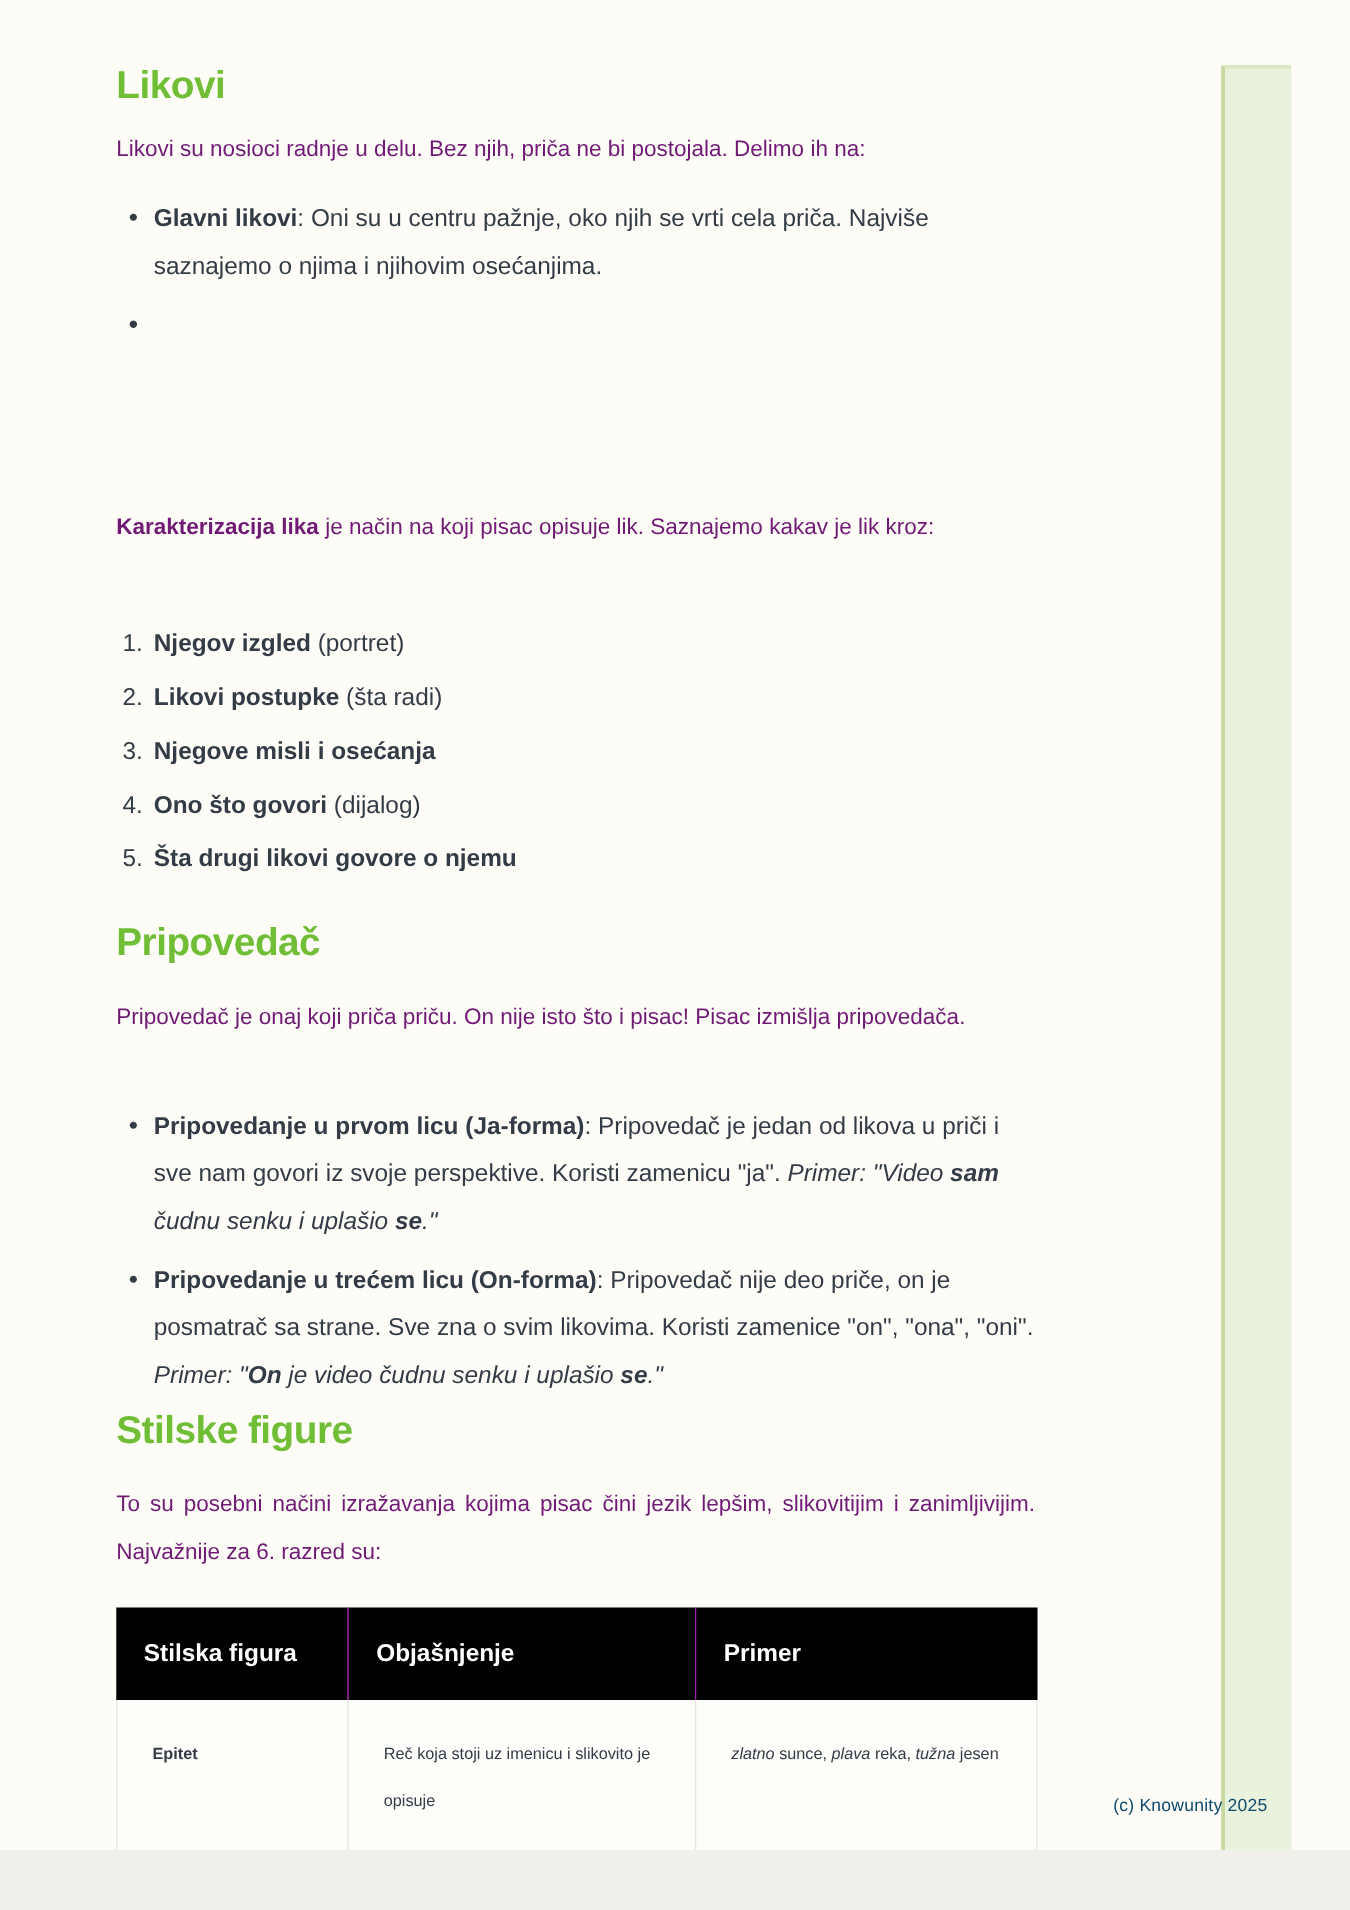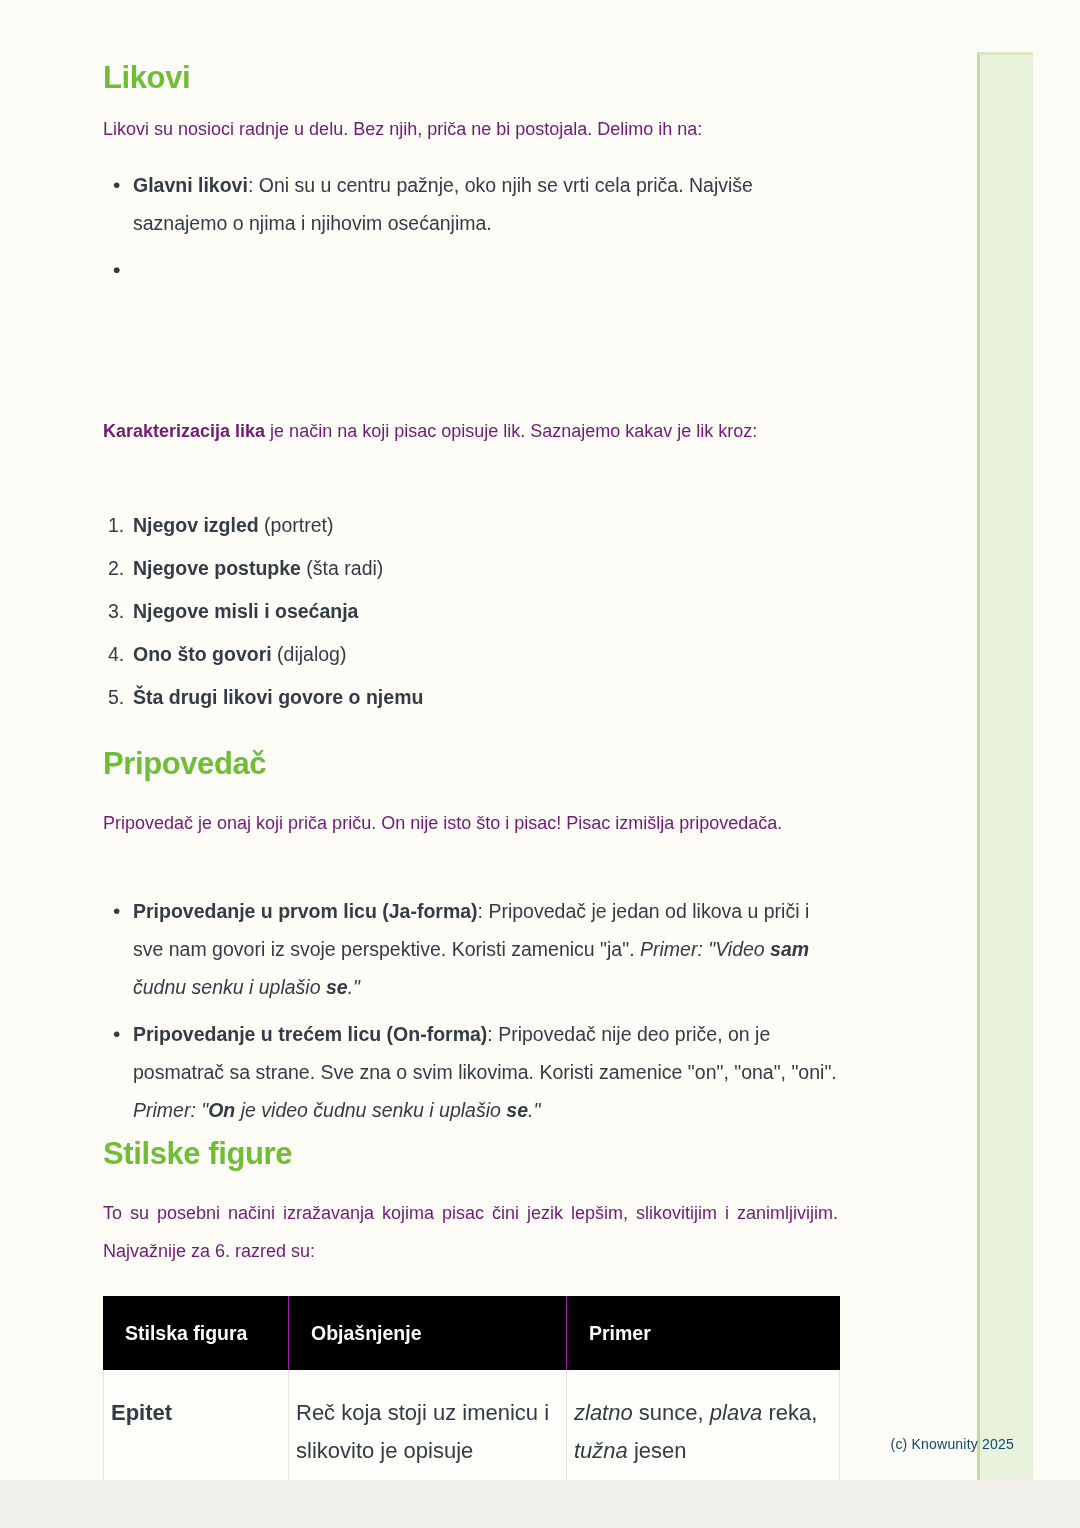--- a/index.html
+++ b/index.html
@@ -16,21 +16,21 @@
     background:#fdfcf7;overflow:hidden;
   }
   .side-strip{
     position:absolute;left:977px;top:52px;width:56px;height:1428px;
     background:#e9f2dc;
     border-left:3px solid #c7d99e;
     border-top:3px solid #dce7c2;
     box-sizing:border-box;
   }
   .content{position:absolute;left:93px;top:0;width:735px;}
-  .content > *{position:absolute;left:0;width:735px;margin:10px;}
+  .content > *{position:absolute;left:0;width:735px;margin:0;}
   h2.h{
     font-size:31px;font-weight:700;color:#6fbe35;
     line-height:36px;letter-spacing:-0.4px;
   }
   .p{
     font-size:18px;line-height:38px;color:#701a75;
   }
   .just{text-align:justify;}
   ul.lst{list-style:none;padding:0;}
   ul.lst li{
@@ -56,22 +56,22 @@
   table.tbl col.c3{width:274px;}
   table.tbl th{
     background:#000000;color:#ffffff;
     font-size:19.5px;font-weight:700;text-align:left;
     height:74px;padding:0 0 0 22px;vertical-align:middle;
     box-sizing:border-box;
   }
   table.tbl th + th{border-left:1px solid #a21caf;}
   table.tbl td{
     background:#fdfdfa;
-    font-size:22px;line-height:38px;vertical-align:top;
-    padding:24px 7px;height:160px;
+    font-size:13px;line-height:38px;vertical-align:top;
+    padding:24px 28px;height:160px;
     border-left:1px solid #e8e5df;
     box-sizing:border-box;
   }
   table.tbl td:last-child{border-right:1px solid #e8e5df;}
   .copyright{
     position:absolute;top:1436px;right:66px;
     font-size:14px;color:#0c4a6e;z-index:5;letter-spacing:0.2px;
   }
 </style>
 </head>
@@ -101,21 +101,21 @@
 
     <p class="p just" style="top:402px"><span class="b">Karakterizacija lika</span><span> je način na koji pisac opisuje lik. Saznajemo kakav je lik kroz:</span></p>
 
     <ol class="lst" style="top:496px">
       <li>
         <span class="marker marker-num">1.</span>
         <span><span class="b">Njegov izgled</span><span> (portret)</span></span>
       </li>
       <li>
         <span class="marker marker-num">2.</span>
-        <span><span class="b">Njegove postupke</span><span> (šta radi)</span></span>
+        <span><span class="b">Likovi postupke</span><span> (šta radi)</span></span>
       </li>
       <li>
         <span class="marker marker-num">3.</span>
         <span><span class="b">Njegove misli i osećanja</span></span>
       </li>
       <li>
         <span class="marker marker-num">4.</span>
         <span><span class="b">Ono što govori</span><span> (dijalog)</span></span>
       </li>
       <li>

